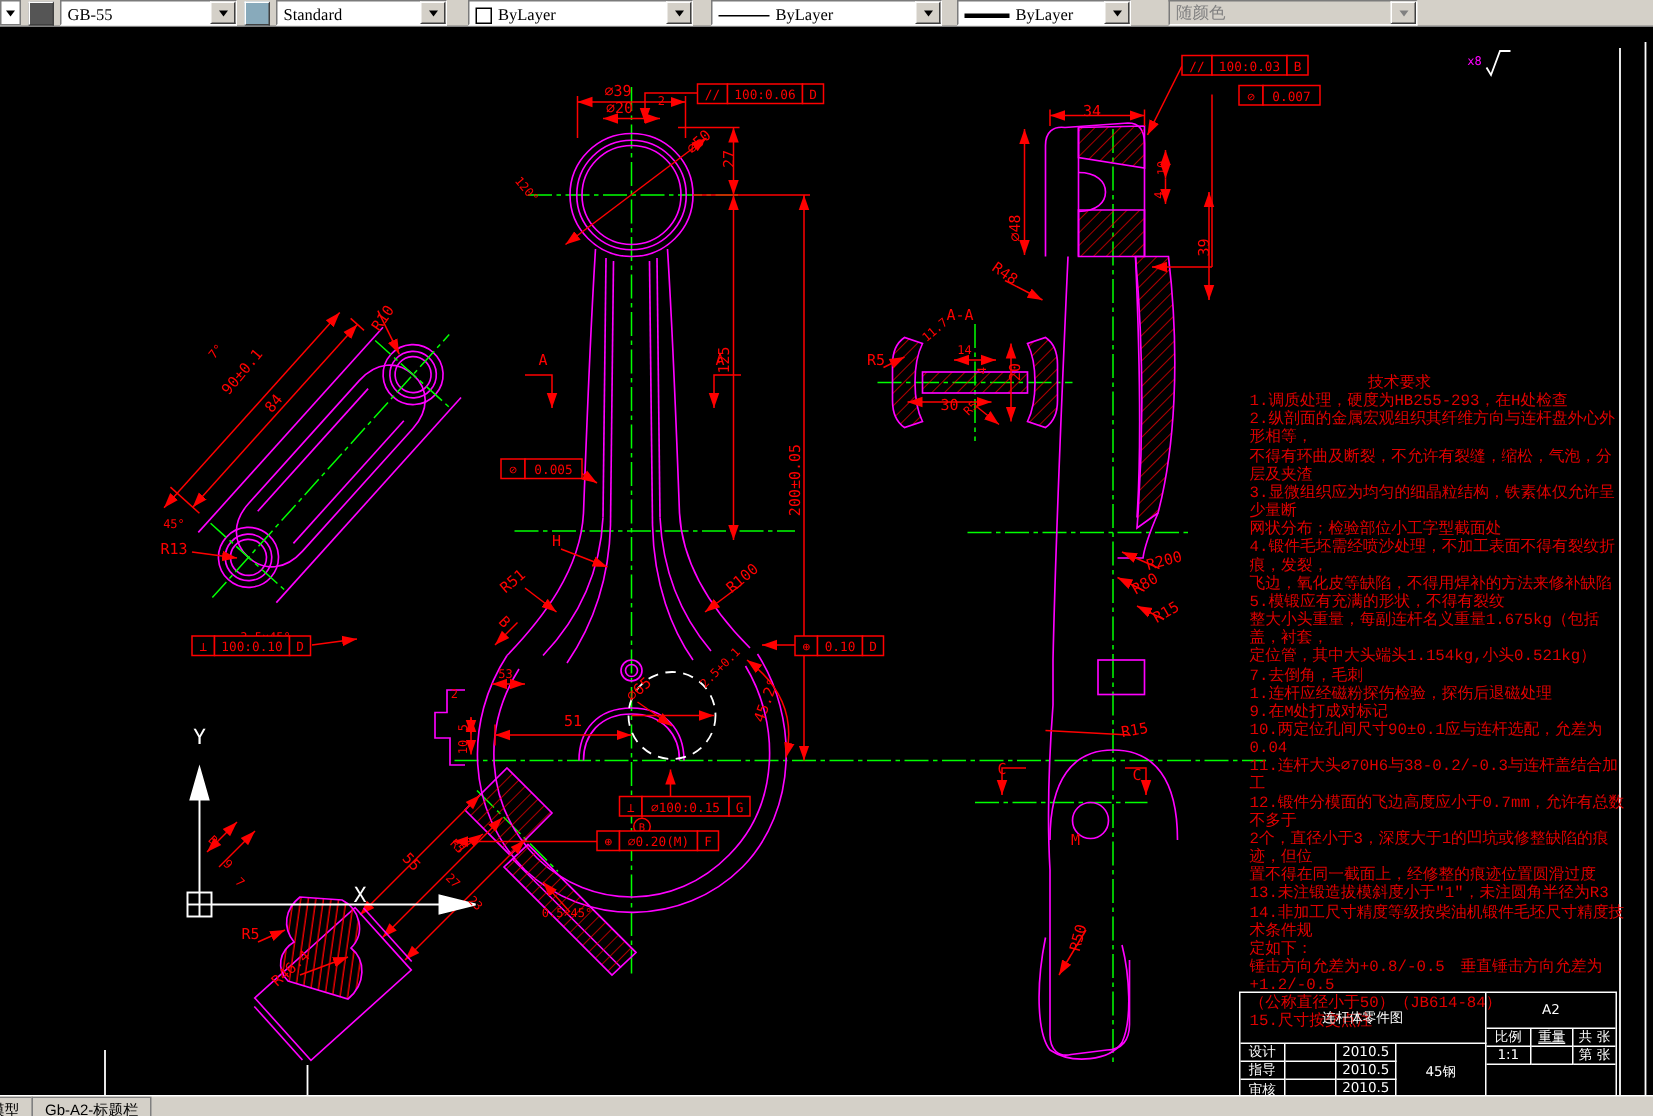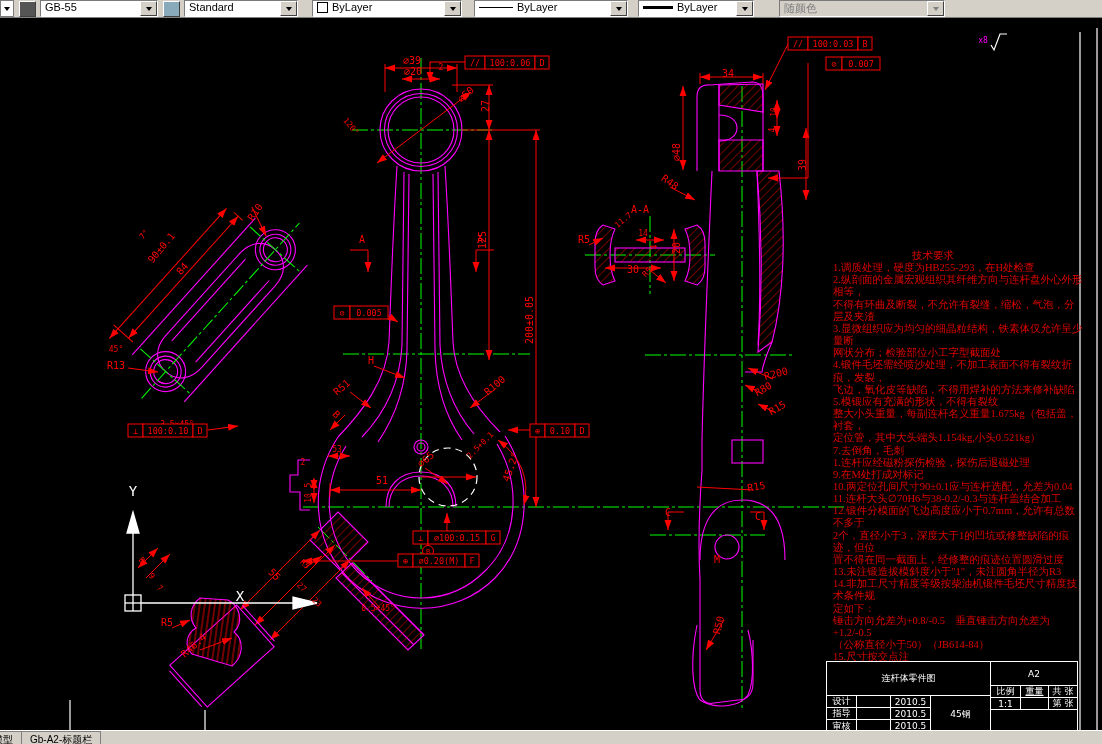--- a/index.html
+++ b/index.html
@@ -2,41 +2,41 @@
 <html><head>
 <meta charset="utf-8">
 <style>
   html,body{margin:0;padding:0;}
   body{width:1102px;height:744px;position:relative;background:#000;overflow:hidden;
        font-family:"Liberation Sans",sans-serif;}
   
   .toolbar{position:absolute;top:0;left:0;width:1102px;height:17px;background:#d4d0c8;
            display:flex;align-items:center;z-index:6;border-bottom:1px solid #808080;}
   .combo{height:15px;background:#fff;border:1px solid;border-color:#7b7b7b #fff #fff #7b7b7b;
-         display:flex;align-items:flex-start;font-size:11px;color:#000;margin-left:4px;
-         font-family:Liberation Sans, sans-serif;position:relative;}
+         display:flex;align-items:flex-end;font-size:11px;color:#000;margin-left:4px;
+         font-family:Liberation Serif, serif;position:relative;}
   .combo .val{flex:1;padding-left:4px;white-space:nowrap;overflow:hidden;display:flex;align-items:center;gap:4px;}
   .combo .btn{width:15px;height:13px;background:#d4d0c8;border:1px solid;border-color:#fff #404040 #404040 #fff;
               display:flex;align-items:center;justify-content:center;}
   .combo .btn i{width:0;height:0;border:3px solid transparent;border-top:4px solid #000;margin-top:3px;}
   .combo.dis{background:#d4d0c8;color:#808080;}
   .combo.dis .btn i{border-top-color:#808080;}
   .tbicon{width:15px;height:14px;margin-left:5px;background:#d4d0c8;border:1px solid;
           border-color:#fff #404040 #404040 #fff;position:relative;}
   .sw{width:9px;height:9px;background:#fff;border:1px solid #000;display:inline-block;}
   .lt{width:34px;height:1px;background:#000;display:inline-block;}
   .lw{width:30px;height:3px;background:#000;display:inline-block;}
   .stub{width:12px;height:15px;background:#fff;border:1px solid #7b7b7b;display:flex;align-items:center;justify-content:center;}
   .stub i{width:0;height:0;border:3px solid transparent;border-top:4px solid #000;margin-top:3px;}
   
   .canvas{position:absolute;top:17px;left:0;width:1102px;height:714px;background:#000;z-index:1;}
   svg#cad{position:absolute;top:0;left:0;z-index:2;}
   
   .tech{position:absolute;left:833px;top:250px;width:250px;z-index:3;color:#e00000;
-        font-size:10.5px;line-height:12.15px;font-family:Liberation Serif, serif;}
+        font-size:10.5px;line-height:12.15px;font-family:Liberation Mono, monospace;}
   .tech .tt{text-align:center;width:200px;}
   
   .tb{position:absolute;left:826px;top:661px;width:252px;height:70px;z-index:3;color:#fff;
       font-size:9px;font-family:"DejaVu Sans",sans-serif;border:1px solid #fff;box-sizing:border-box;padding-left:13px;}
   .tb div{position:absolute;box-sizing:border-box;white-space:nowrap;}
   .c{display:flex;align-items:center;justify-content:center;}
   
   .tabbar{position:absolute;bottom:0;left:0;width:1102px;height:13px;background:#d4d0c8;z-index:6;
           border-top:1px solid #fff;display:flex;align-items:flex-start;overflow:hidden;}
   .tab{height:18px;border:1px solid #808080;background:#d4d0c8;font-size:10px;padding:1px 8px 0 8px;

